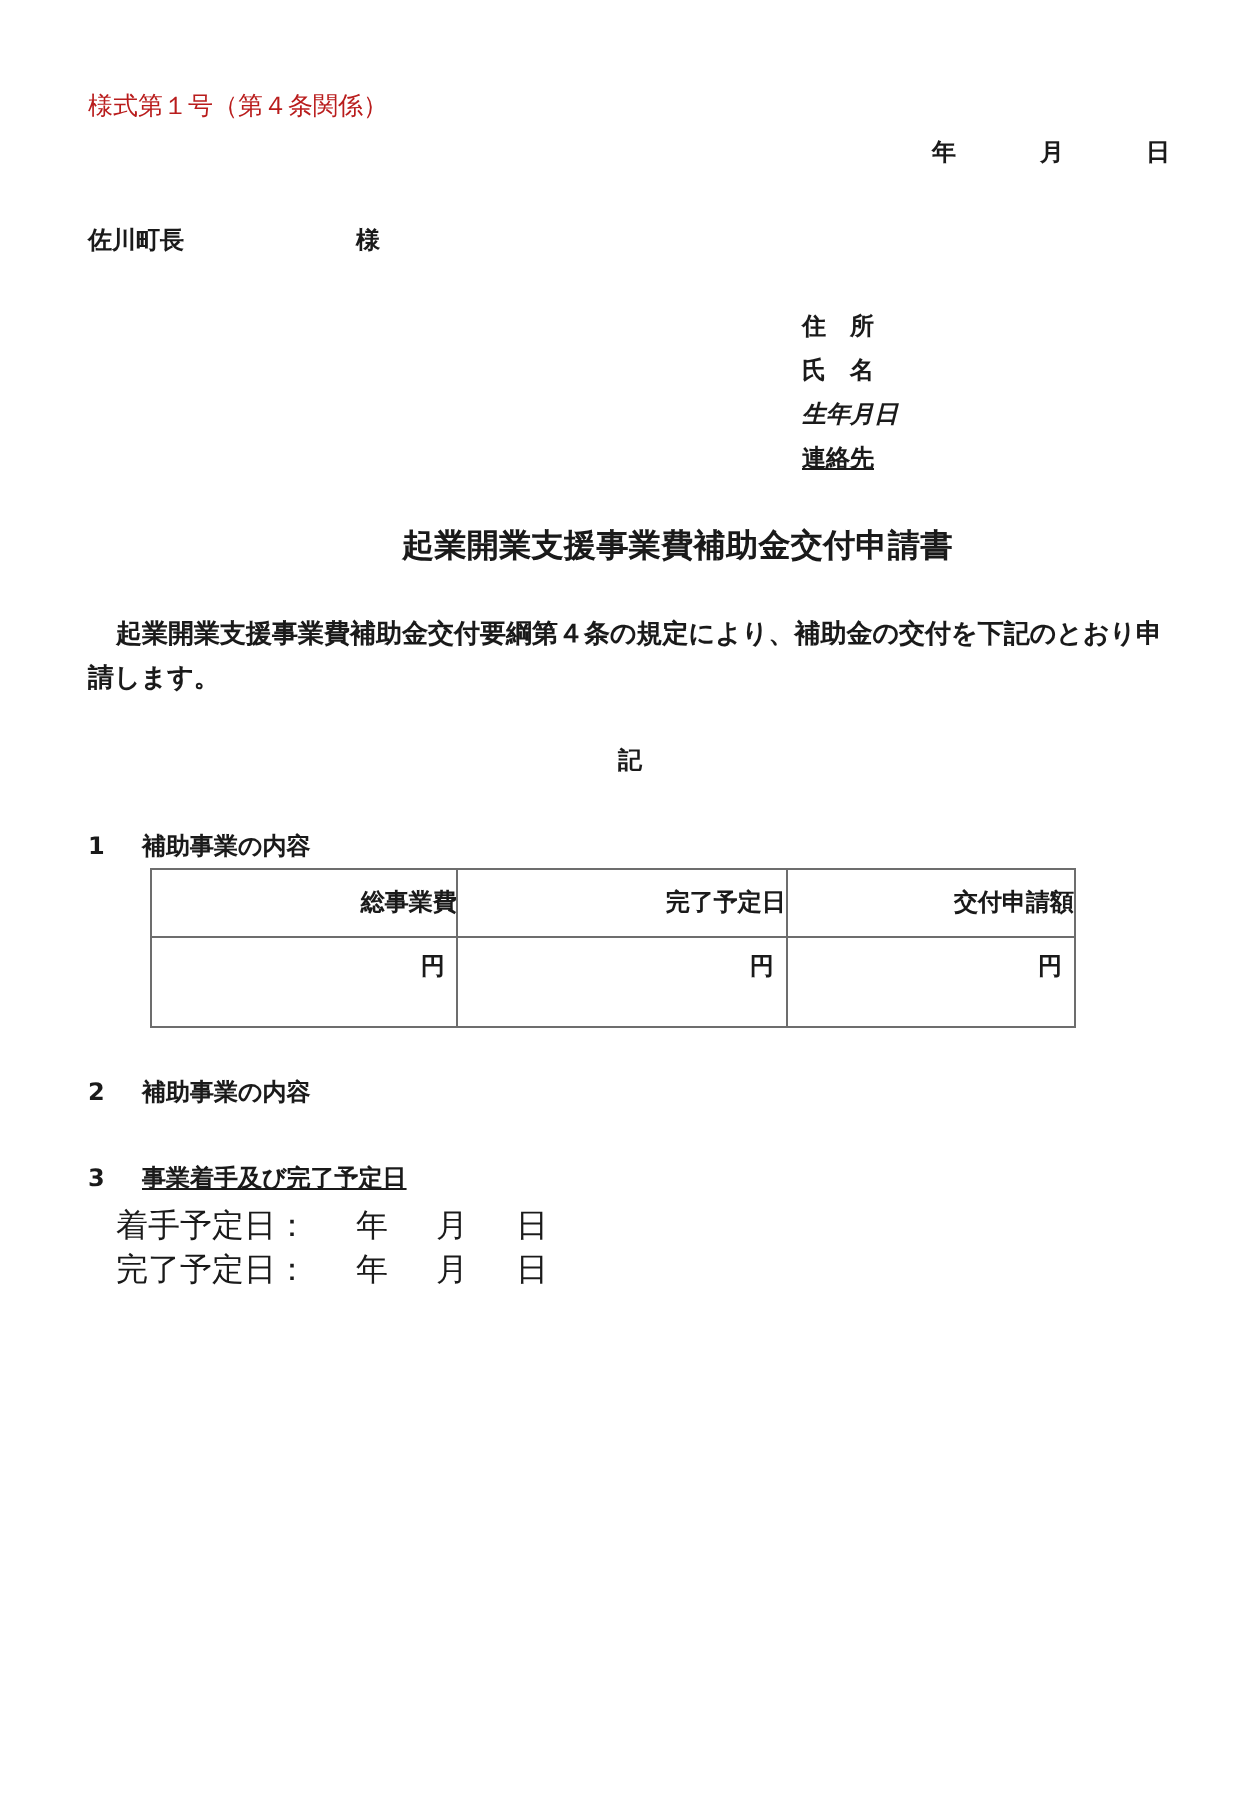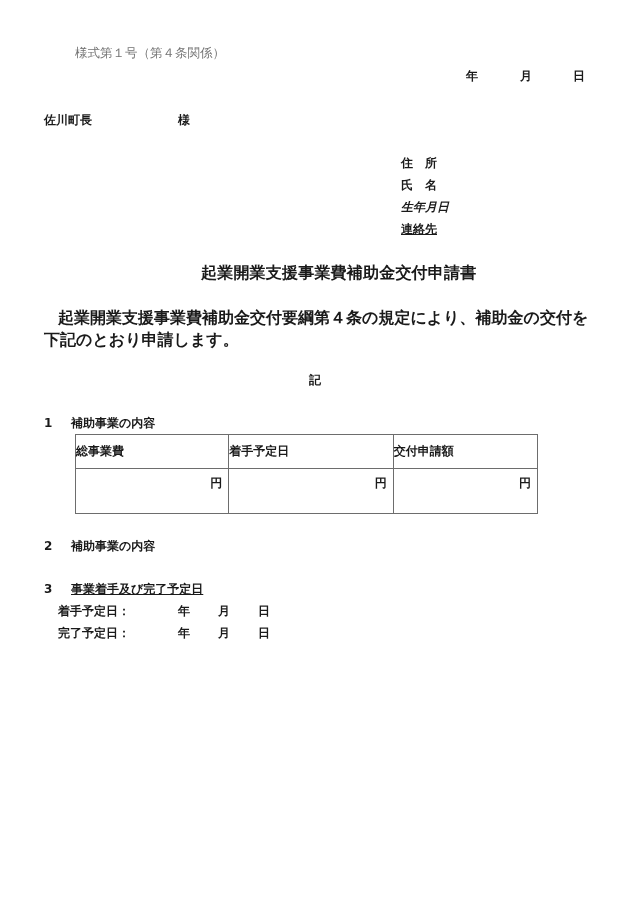--- a/index.html
+++ b/index.html
@@ -10,41 +10,41 @@
   body {
     width: 630px;
     height: 903px;
     position: relative;
     overflow: hidden;
     font-family: "DejaVu Sans", "Liberation Sans", sans-serif;
     color: #1a1a1a;
     font-size: 12px;
   }
   .abs { position: absolute; white-space: nowrap; line-height: 1; }
-  .serif { font-family: "DejaVu Serif", "Liberation Serif", serif; font-weight: normal; color: #737373; margin-left: 31px; }
+  .serif { font-family: "DejaVu Serif", "Liberation Serif", serif; font-weight: normal; color: #b91c1c; }
 
   .form-number { left: 44px; top: 47px; font-size: 12.5px; }
 
   .date-top { top: 70px; font-size: 12px; font-weight: bold; }
   .date-top.y { left: 466px; }
   .date-top.m { left: 520px; }
   .date-top.d { left: 573px; }
 
   .addressee { left: 44px; top: 114px; font-size: 12px; font-weight: bold; text-align: center; }
   .honorific { left: 178px; top: 114px; font-size: 12px; font-weight: bold; }
 
   .applicant-field { left: 401px; font-size: 12px; font-weight: bold; }
   .af-1 { top: 157px; }
   .af-2 { top: 179px; }
   .af-3 { top: 201px; font-style: italic; }
   .af-4 { top: 223px; text-decoration: underline; }
 
   .doc-title { left: 201px; top: 265px; font-size: 16px; font-weight: bold; letter-spacing: 0.2px; }
 
-  .body-text { left: 44px; top: 307px; width: 550px; font-size: 16px; font-weight: bold; line-height: 22px; white-space: normal; }
+  .body-text { left: 44px; top: 307px; width: 550px; font-size: 13px; font-weight: bold; line-height: 22px; white-space: normal; }
   .body-text .indent { display: inline-block; width: 14px; }
 
   .ki { left: 309px; top: 374px; font-size: 12px; font-weight: bold; }
 
   .sec-head { left: 44px; font-size: 12px; font-weight: bold; }
   .sec-head .num { display: inline-block; width: 27px; }
   .sec-1 { top: 417px; }
   .sec-2 { top: 540px; }
   .sec-3 { top: 583px; text-decoration: underline; }
 
@@ -56,34 +56,34 @@
     border-collapse: collapse;
     font-size: 12px;
     font-weight: bold;
   }
   table.amount-table th, table.amount-table td {
     border: 1px solid #6d6d6d;
     padding: 0;
   }
   table.amount-table th {
     height: 33px;
-    text-align: left;
+    text-align: right;
     font-weight: bold;
   }
   table.amount-table td {
     height: 44px;
     vertical-align: top;
     text-align: right;
   }
   table.amount-table td span { display: inline-block; padding: 6px 6px 0 0; }
   .c1 { width: 149px; }
   .c2 { width: 160px; }
   .c3 { width: 140px; }
 
-  .sched-row { left: 58px; font-size: 12px; font-weight: bold; }
+  .sched-row { left: 58px; font-size: 16px; font-weight: normal; }
   .sr-1 { top: 605px; }
   .sr-2 { top: 627px; }
   .sched-y, .sched-m, .sched-d { position: absolute; top: 0; }
   .sched-y { left: 120px; }
   .sched-m { left: 160px; }
   .sched-d { left: 200px; }
 </style>
 </head>
 <body>
 
@@ -112,21 +112,21 @@
 <div class="abs ki">記</div>
 
 <div class="abs sec-head sec-1">
   <span class="num">1</span><span>補助事業の内容</span>
 </div>
 
 <table class="amount-table">
   <tbody>
       <tr>
     <th class="c1">総事業費</th>
-    <th class="c2">着手予定日</th>
+    <th class="c2">完了予定日</th>
     <th class="c3">交付申請額</th>
   </tr>
   <tr>
     <td><span>円</span></td>
     <td><span>円</span></td>
     <td><span>円</span></td>
   </tr>
 </tbody>
   </table>
 

